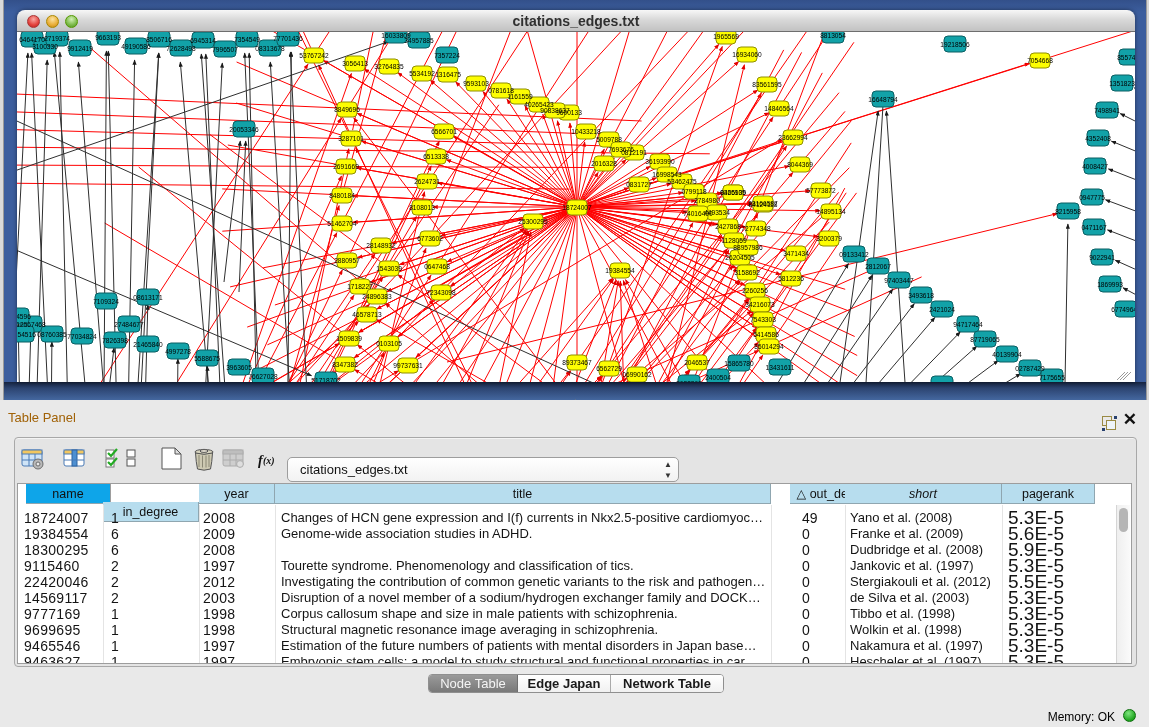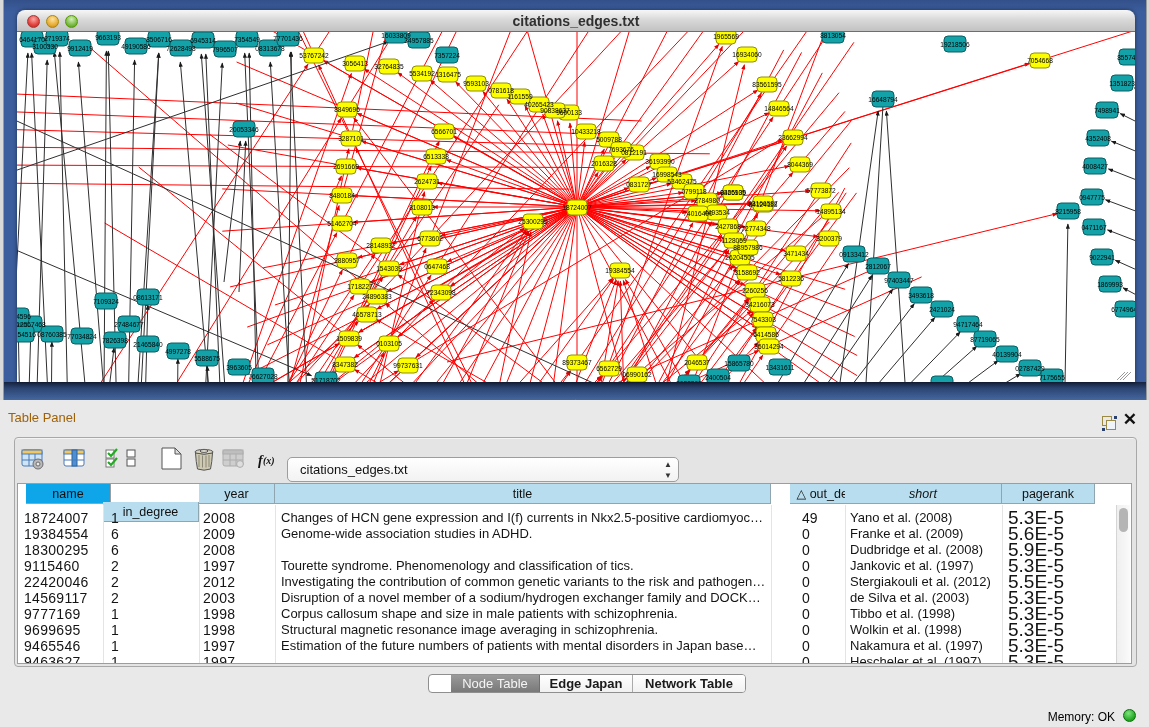--- a/index.html
+++ b/index.html
@@ -54,21 +54,21 @@
 .c2 { left:185px; width:72px; font-size:14px; letter-spacing:0.3px; }
 .c3 { left:263px; width:489px; }
 .c4 { left:758px; width:69px; font-size:14px;margin-left:26px; }
 .c5 { left:832px; width:152px; }
 .c6 { left:990px; width:87px; font-size:19px; }
 .vg { position:absolute; top:21px; bottom:0; width:1px; background:#e4e4e4; }
 #vscroll { position:absolute; right:1px; top:21px; width:14px; height:158px;
   background:linear-gradient(90deg,#efefef,#fafafa); border-left:1px solid #d5d5d5; }
 #vthumb { position:absolute; left:2px; top:3px; width:9px; height:24px; background:#b5b5b5; border-radius:5px; }
 #tabs { position:absolute; left:428px; top:274px; height:19px; font-size:13px;
-  border:1px solid #8f8f8f; border-radius:4px; background:#fff; display:flex; overflow:hidden;padding-left:22px;}
+  border:1px solid #8f8f8f; border-radius:4px; background:#fff; display:flex; overflow:hidden;}
 .tab { height:19px; line-height:18px; text-align:center; font-weight:700; color:#1a1a1a;
   background:linear-gradient(#ffffff,#efefef); border-right:1px solid #aaa; }
 .tab:nth-child(1) { width:89px; } .tab:nth-child(2) { width:93px; } .tab:nth-child(3) { width:112px; }
 .tab.sel { background:linear-gradient(#9a9a9a,#757575); color:#f5f5f5; font-weight:400; border-right:1px solid #6f6f6f;}
 .tab:last-child { border-right:none; }
 #mem { position:absolute; right:34px; top:310px; font-size:12px; color:#000000; }
 #memdot { position:absolute; right:13px; top:309px; width:13px; height:13px; border-radius:50%;
   background:radial-gradient(circle at 40% 30%, #7ee57e, #1fa51f 70%); border:1px solid #0c6d0c; }
 #pico { position:absolute; right:31px; top:10px; }
 #pclose { position:absolute; right:12px; top:4px; font-size:17px; font-weight:700; color:#111; }
@@ -844,20 +844,21 @@
             <div class="c2">1997</div>
             <div class="c3">Estimation of the future numbers of patients with mental disorders in Japan base…</div>
             <div class="c4">0</div>
             <div class="c5">Nakamura et al. (1997)</div>
             <div class="c6">5.3E‑5</div>
           </div>
 <div class="tr">
             <div class="c0">9463627</div>
             <div class="c1">1</div>
             <div class="c2">1997</div>
+            <div class="c3">Embryonic stem cells: a model to study structural and functional properties in car…</div>
             <div class="c4">0</div>
             <div class="c5">Hescheler et al. (1997)</div>
             <div class="c6">5.3E‑5</div>
           </div>
       </div>
       <div class="vg" style="left:85px"></div>
         <div class="vg" style="left:181px"></div>
       <div class="vg" style="left:257px"></div>
         <div class="vg" style="left:753px"></div>
       <div class="vg" style="left:827px"></div>

